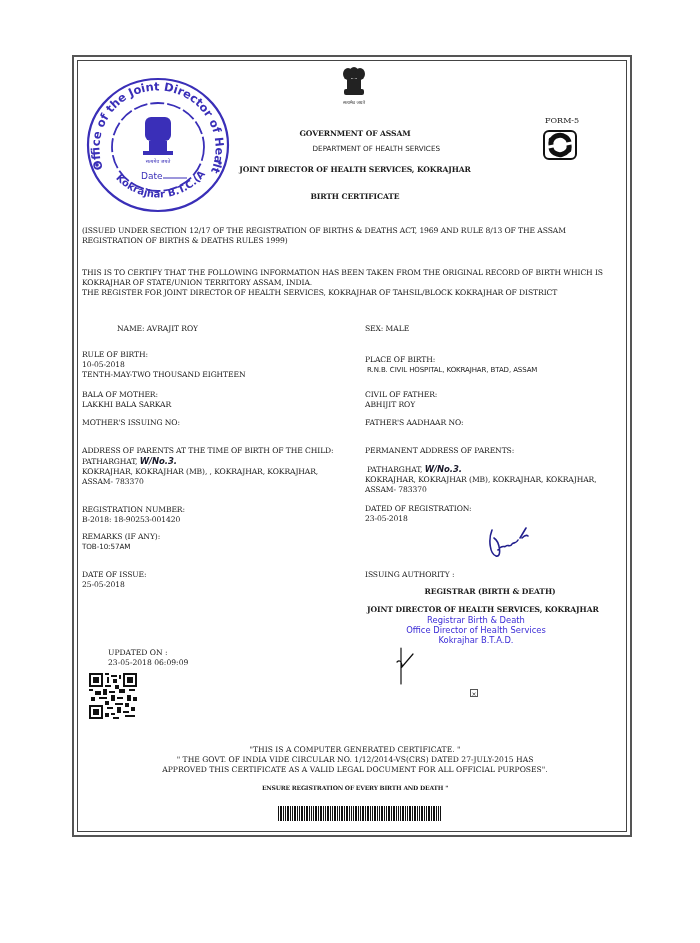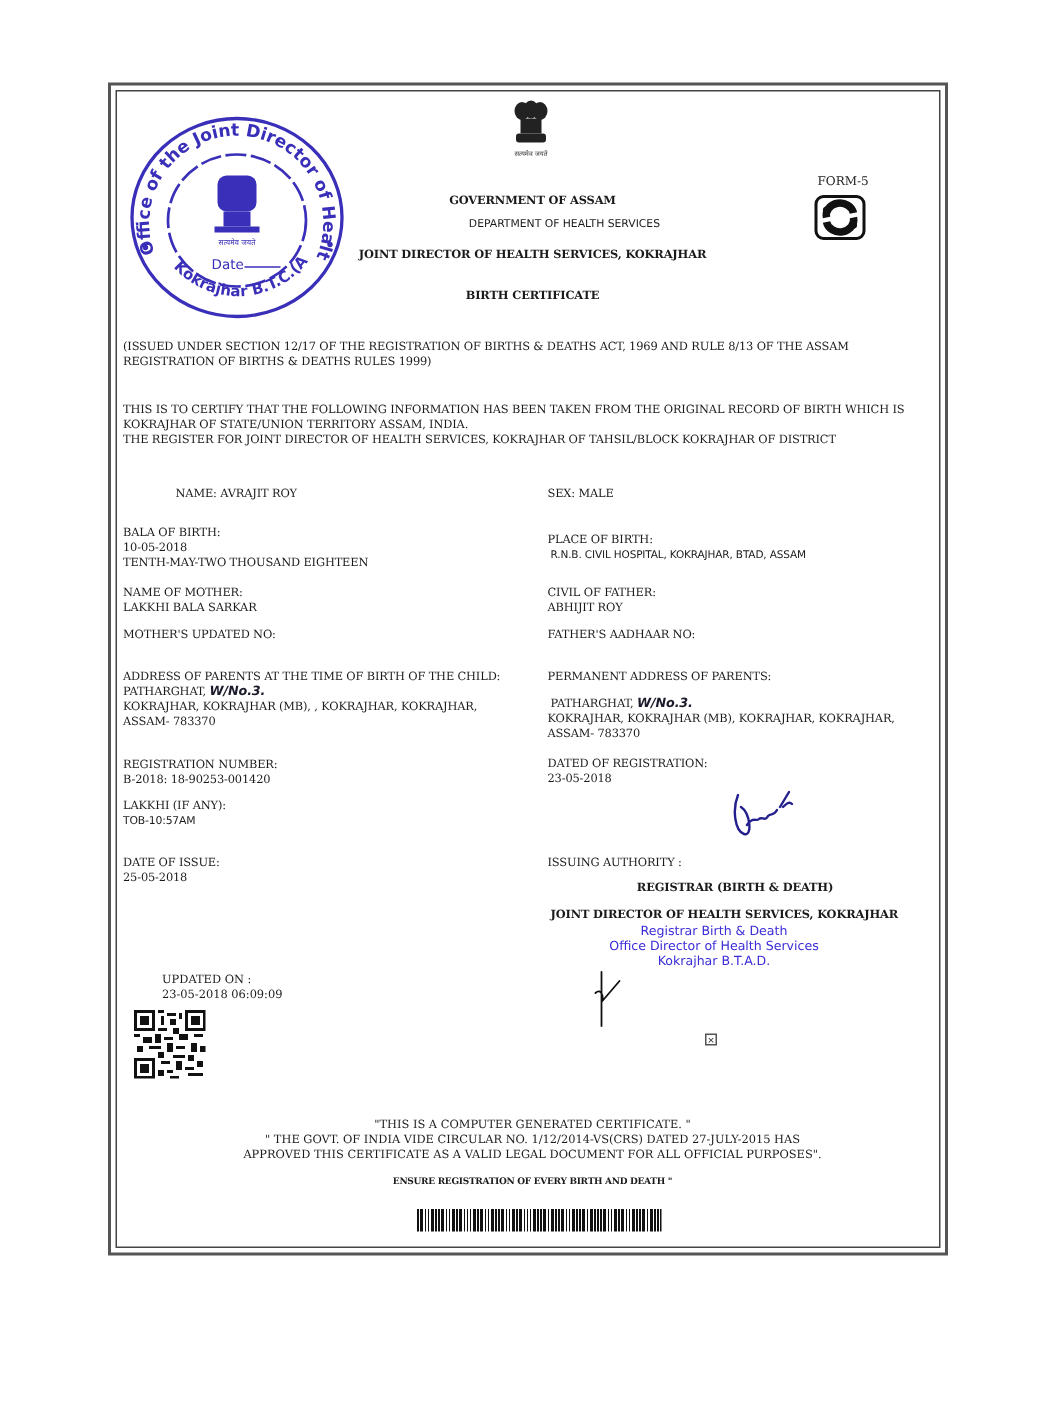--- a/index.html
+++ b/index.html
@@ -111,46 +111,46 @@
 
 <div class="abs serif t8" style="left:82px; top:268px; width:545px;">
   <span class="line">THIS IS TO CERTIFY THAT THE FOLLOWING INFORMATION HAS BEEN TAKEN FROM THE ORIGINAL RECORD OF BIRTH WHICH IS</span>
   <span class="line">KOKRAJHAR OF STATE/UNION TERRITORY ASSAM, INDIA.</span>
   <span class="line">THE REGISTER FOR JOINT DIRECTOR OF HEALTH SERVICES, KOKRAJHAR OF TAHSIL/BLOCK KOKRAJHAR OF DISTRICT</span>
 </div>
 
 <div class="abs serif t8" style="left:82px; top:324px;margin-left:35px;">NAME: AVRAJIT ROY</div>
 
 <div class="abs serif t8" style="left:82px; top:350px;">
-  <span class="line">BALA OF BIRTH:</span>
+  <span class="line">RULE OF BIRTH:</span>
   <span class="line">10-05-2018</span>
   <span class="line">TENTH-MAY-TWO THOUSAND EIGHTEEN</span>
 </div>
 
 <div class="abs serif t8" style="left:82px; top:390px;">
-  <span class="line">NAME OF MOTHER:</span>
+  <span class="line">BALA OF MOTHER:</span>
   <span class="line">LAKKHI BALA SARKAR</span>
 </div>
 
-<div class="abs serif t8" style="left:82px; top:418px;">MOTHER'S UPDATED NO:</div>
+<div class="abs serif t8" style="left:82px; top:418px;">MOTHER'S ISSUING NO:</div>
 
 <div class="abs serif t8" style="left:82px; top:446px;">
   <span class="line">ADDRESS OF PARENTS AT THE TIME OF BIRTH OF THE CHILD:</span>
   <span class="line"><span>PATHARGHAT,</span> <span class="hand" style="font-size:8.5px;">W/No.3.</span></span>
   <span class="line">KOKRAJHAR, KOKRAJHAR (MB), , KOKRAJHAR, KOKRAJHAR,</span>
   <span class="line">ASSAM- 783370</span>
 </div>
 
 <div class="abs serif t8" style="left:82px; top:505px;">
   <span class="line">REGISTRATION NUMBER:</span>
   <span class="line">B-2018: 18-90253-001420</span>
 </div>
 
 <div class="abs serif t8" style="left:82px; top:532px;">
-  <span class="line">LAKKHI (IF ANY):</span>
+  <span class="line">REMARKS (IF ANY):</span>
   <span class="line sans" style="font-size:7.2px;">TOB-10:57AM</span>
 </div>
 
 <div class="abs serif t8" style="left:82px; top:570px;">
   <span class="line">DATE OF ISSUE:</span>
   <span class="line">25-05-2018</span>
 </div>
 
 <div class="abs serif t8" style="left:365px; top:324px;">SEX: MALE</div>
 

